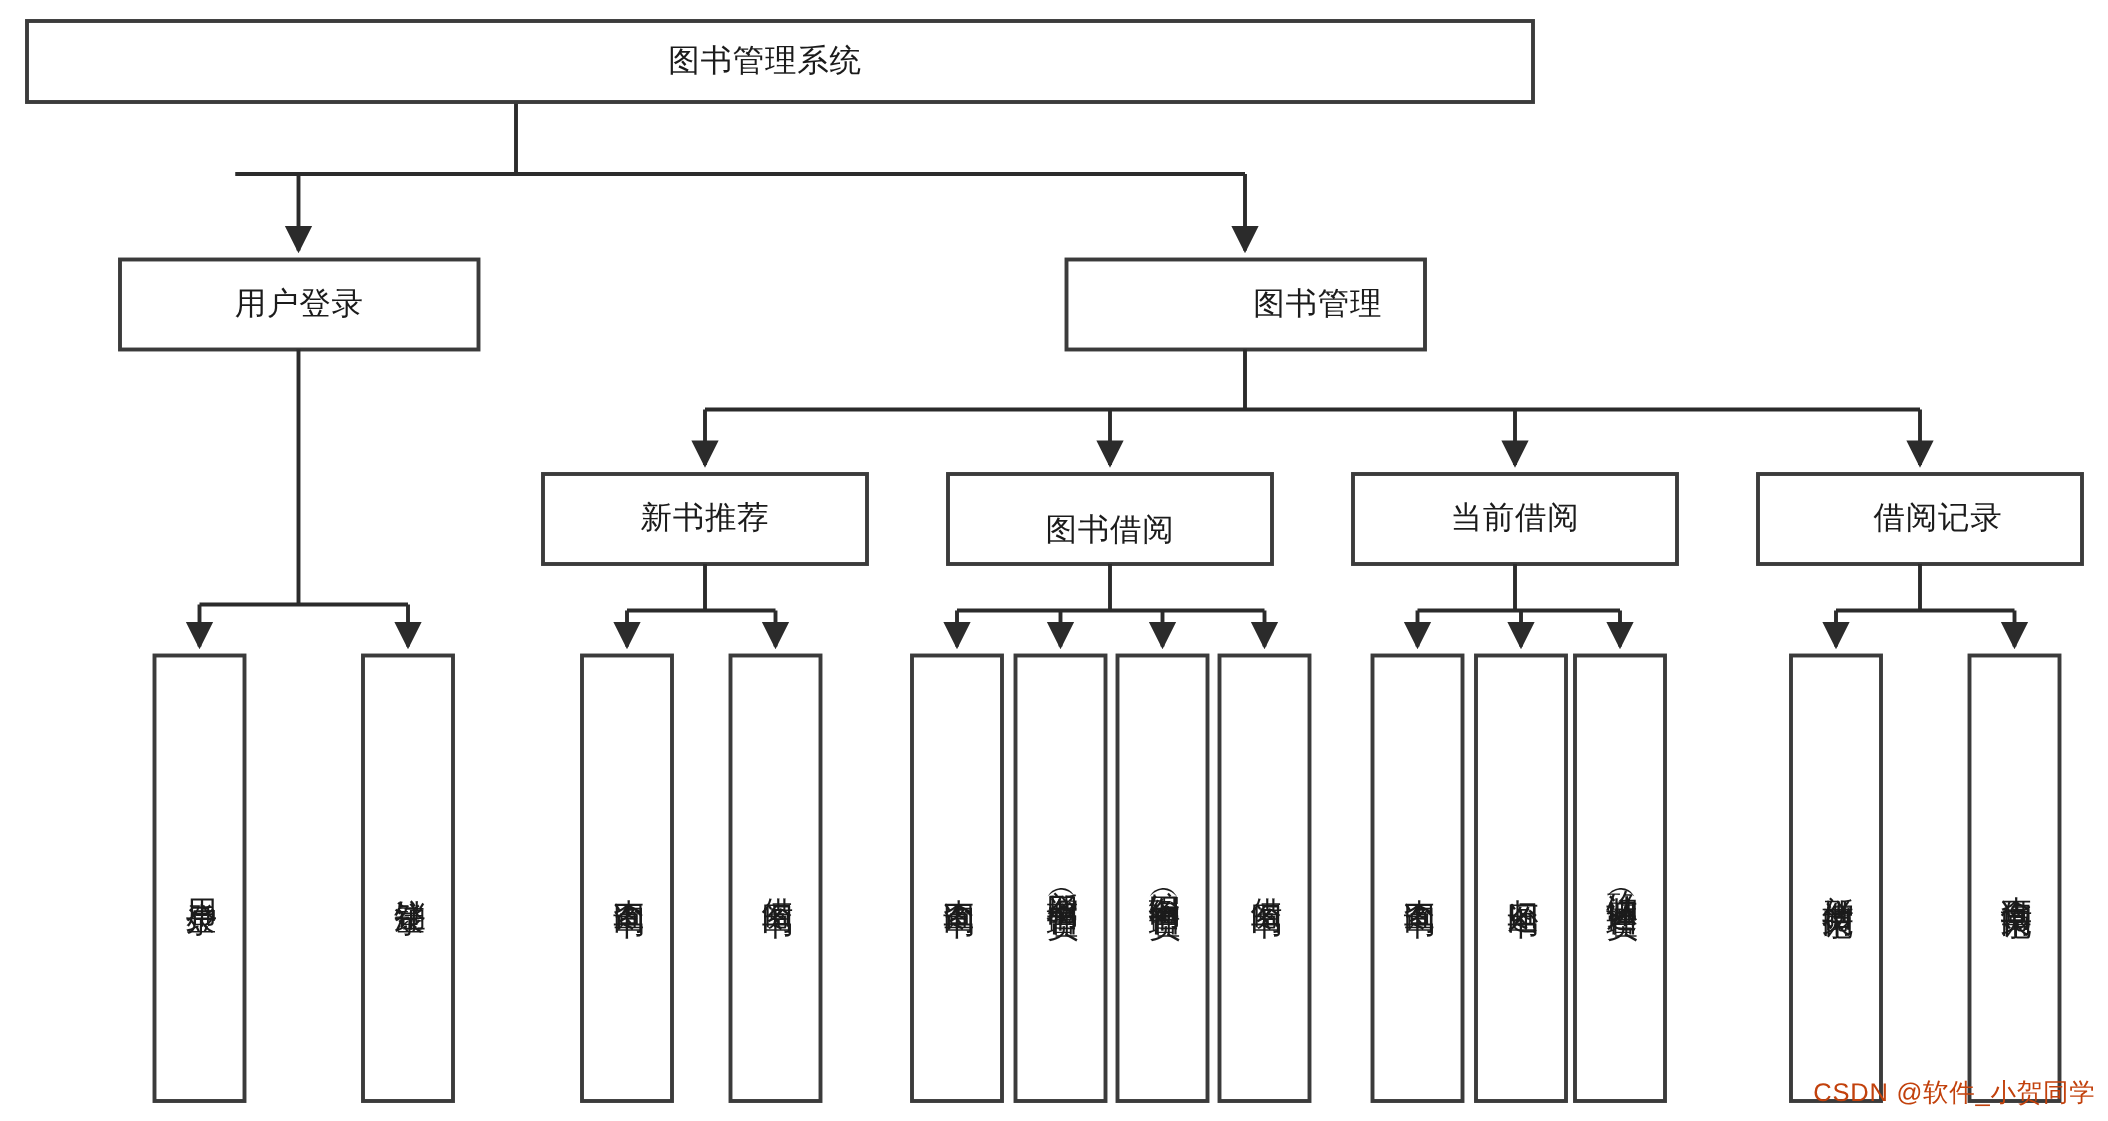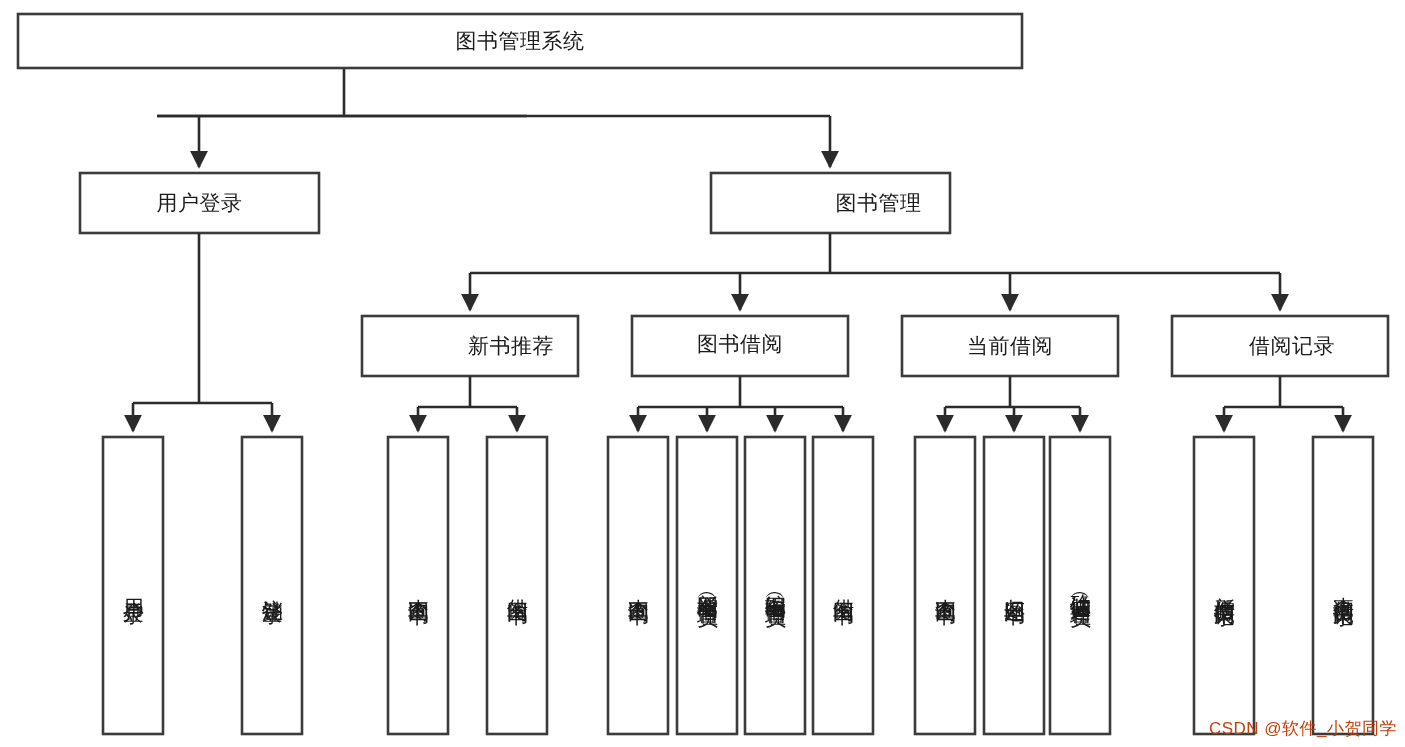--- a/index.html
+++ b/index.html
@@ -162,27 +162,27 @@
     <rect class="node-box" x="677" y="437" width="60" height="297"></rect>
     <rect class="node-box" x="745" y="437" width="60" height="297"></rect>
     <rect class="node-box" x="813" y="437" width="60" height="297"></rect>
     <rect class="node-box" x="915" y="437" width="60" height="297"></rect>
     <rect class="node-box" x="984" y="437" width="60" height="297"></rect>
     <rect class="node-box" x="1050" y="437" width="60" height="297"></rect>
     <rect class="node-box" x="1194" y="437" width="60" height="297"></rect>
     <rect class="node-box" x="1313" y="437" width="60" height="297"></rect>
   </svg>
 
-  <div class="node-label horizontal" style="left:18px; top:14px; width:1004px; height:54px;border-radius:14px;">图书管理系统</div>
+  <div class="node-label horizontal" style="left:8px; top:14px; width:1004px; height:54px;border-radius:14px;">图书管理系统</div>
 
   <div class="node-label horizontal" style="left:80px; top:173px; width:239px; height:60px;">用户登录</div>
   <div class="node-label horizontal" style="left:711px; top:173px; width:239px; height:60px;margin-left:48px;">图书管理</div>
 
-  <div class="node-label horizontal" style="left:362px; top:316px; width:216px; height:60px;margin-left:41px;">新书推荐</div>
-  <div class="node-label horizontal" style="left:632px; top:314px; width:216px; height:60px;">图书借阅</div>
+  <div class="node-label horizontal" style="left:362px; top:316px; width:216px; height:60px;">新书推荐</div>
+  <div class="node-label horizontal" style="left:632px; top:324px; width:216px; height:60px;">图书借阅</div>
   <div class="node-label horizontal" style="left:902px; top:316px; width:216px; height:60px;">当前借阅</div>
   <div class="node-label horizontal" style="left:1172px; top:316px; width:216px; height:60px;padding-left:24px;">借阅记录</div>
 
   <div class="node-label vertical" style="left:103px; top:437px; width:60px; height:297px;">用户登录</div>
   <div class="node-label vertical" style="left:242px; top:437px; width:60px; height:297px;">注销登录</div>
   <div class="node-label vertical" style="left:388px; top:437px; width:60px; height:297px;">查询图书</div>
   <div class="node-label vertical" style="left:487px; top:437px; width:60px; height:297px;">借阅图书</div>
   <div class="node-label vertical" style="left:608px; top:437px; width:60px; height:297px;">查询图书</div>
   <div class="node-label vertical" style="left:677px; top:437px; width:60px; height:297px;">新增图书（管理员）</div>
   <div class="node-label vertical" style="left:745px; top:437px; width:60px; height:297px;">编辑图书（管理员）</div>

